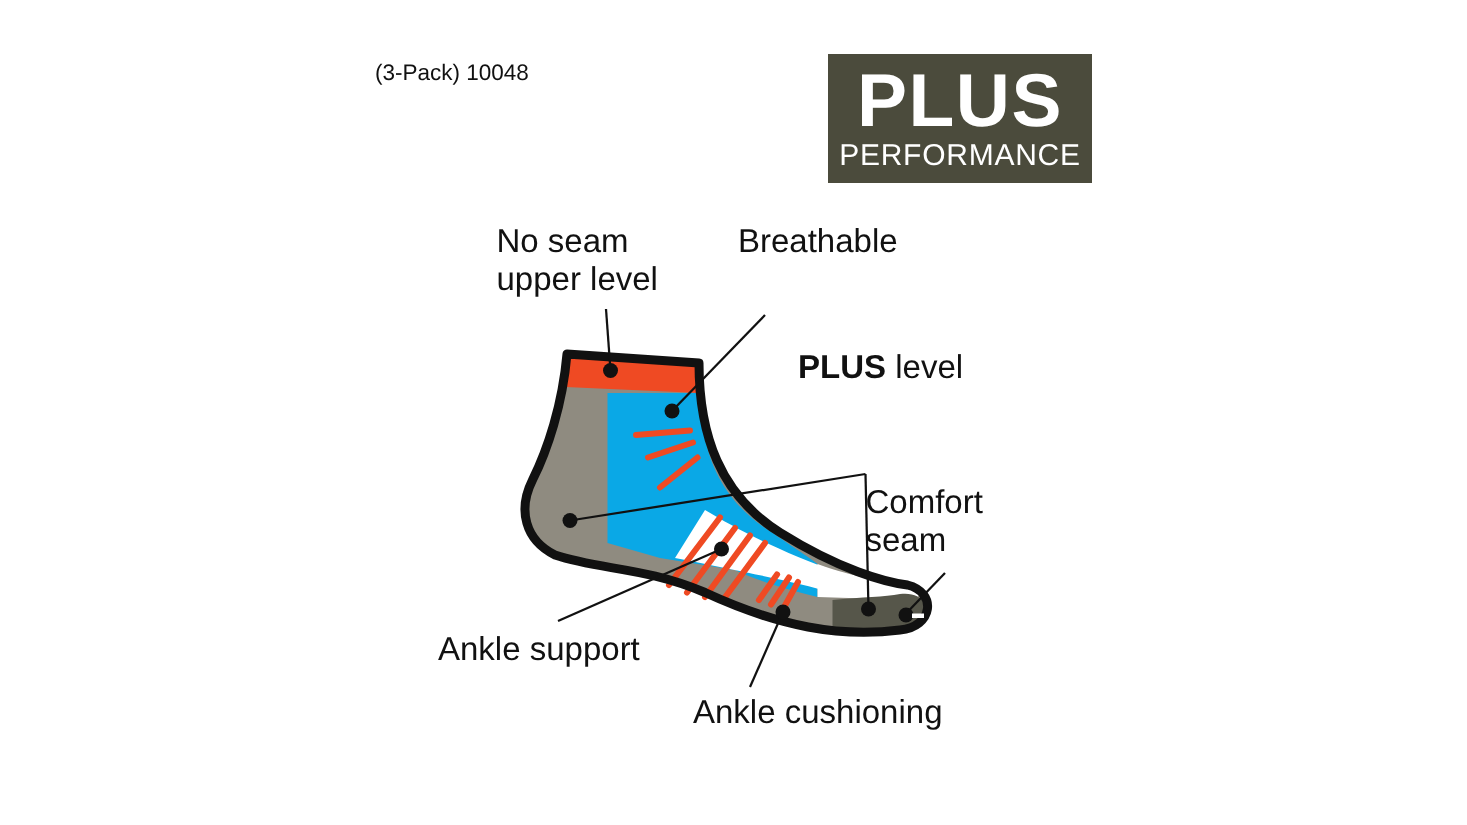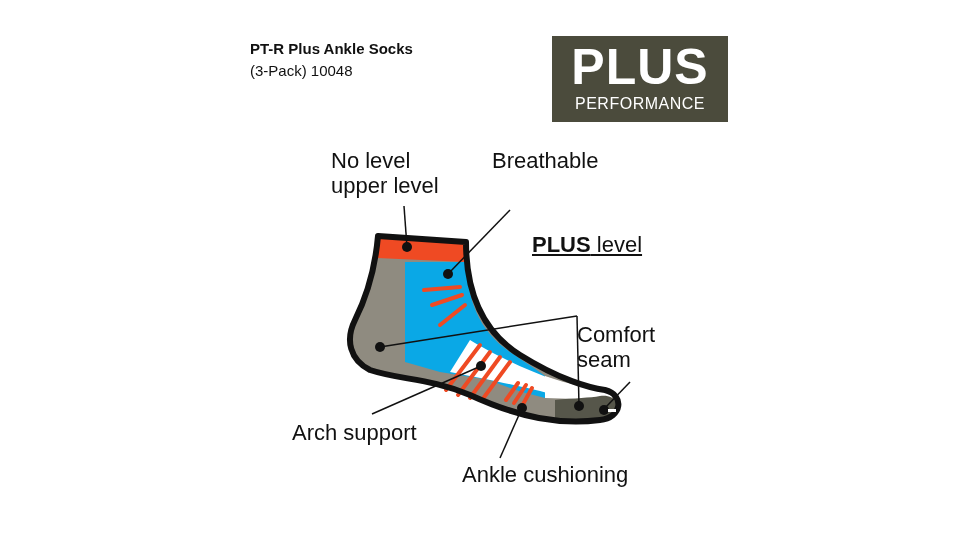--- a/index.html
+++ b/index.html
@@ -3,30 +3,29 @@
 <meta charset="utf-8">
 <style>
   html, body { margin: 0; padding: 0; background: #ffffff; }
   body { width: 978px; height: 550px; position: relative; overflow: hidden;
          font-family: "Liberation Sans", "DejaVu Sans", sans-serif; color: #111; }
   .title { position: absolute; left: 250px; top: 38px; font-size: 15px; line-height: 22px; color: #111; }
   .title .l1 { font-weight: bold; }
   .badge { position: absolute; left: 552px; top: 36px; width: 176px; height: 86px;
            background: #4b4b3c; color: #fff; text-align: center; }
   .badge .big { font-weight: bold; font-size: 50px; line-height: 50px; margin-top: 6px; letter-spacing: 1px; }
-  .badge .small { font-size: 16px; line-height: 18px; letter-spacing: 0.5px; margin-top: 3px; }
+  .badge .small { font-size: 20px; line-height: 18px; letter-spacing: 0.5px; margin-top: 3px; }
   .label { position: absolute; font-size: 22px; line-height: 25px; color: #111; white-space: nowrap; }
   .label b { font-weight: bold; }
   svg.diagram { position: absolute; left: 0; top: 0; }
 </style>
 </head>
 <body>
 
 <div class="title">
-  <div class="l1">PT-R Plus Ankle Socks</div>
   <div>(3-Pack) 10048</div>
 </div>
 
 <div class="badge">
   <div class="big">PLUS</div>
   <div class="small">PERFORMANCE</div>
 </div>
 
 <svg class="diagram" width="978" height="550" viewBox="0 0 978 550">
 
@@ -75,36 +74,36 @@
     <circle cx="380" cy="347" r="5"></circle>
     <circle cx="481" cy="366" r="5"></circle>
     <circle cx="522" cy="408" r="5"></circle>
     <circle cx="579" cy="406" r="5"></circle>
     <circle cx="604" cy="410" r="5"></circle>
   </g>
   <rect x="608" y="409" width="8" height="3" fill="#fff"></rect>
 </svg>
 
 <div class="label" style="left:331px; top:148px;">
-  <div>No level</div>
+  <div>No seam</div>
   <div>upper level</div>
 </div>
 
 <div class="label" style="left:492px; top:148px;">
   <div>Breathable</div>
 </div>
 
-<div class="label" style="left:532px; top:232px;text-decoration:underline;">
+<div class="label" style="left:532px; top:232px;">
   <div><b>PLUS</b><span> level</span></div>
 </div>
 
 <div class="label" style="left:577px; top:322px;">
   <div>Comfort</div>
   <div>seam</div>
 </div>
 
 <div class="label" style="left:292px; top:420px;">
-  <div>Arch support</div>
+  <div>Ankle support</div>
 </div>
 
 <div class="label" style="left:462px; top:462px;">
   <div>Ankle cushioning</div>
 </div>
 
 </body></html>

